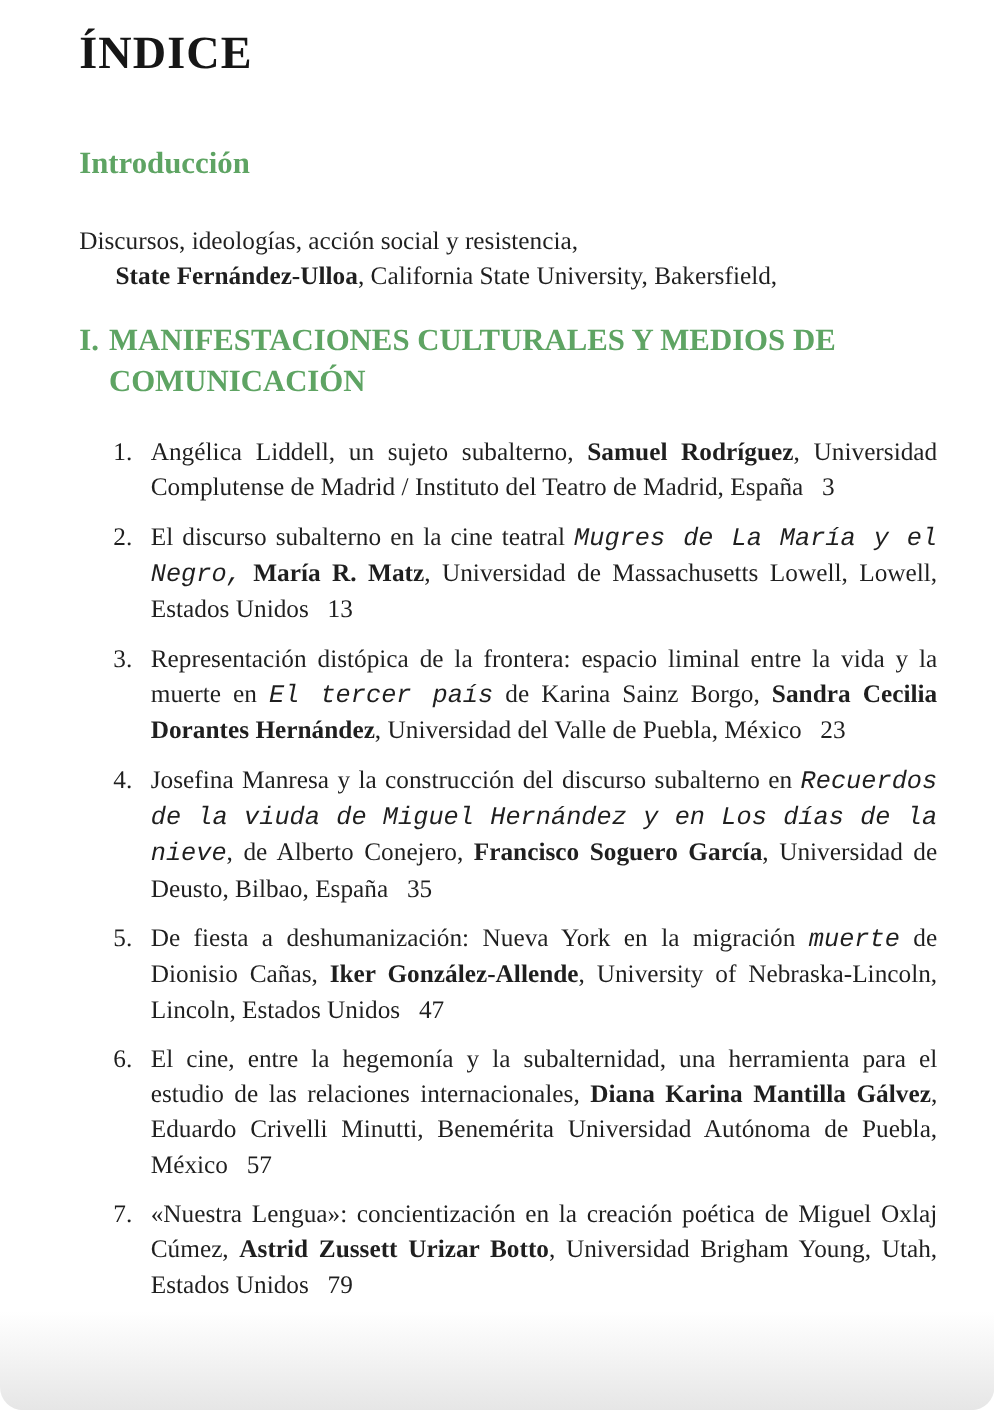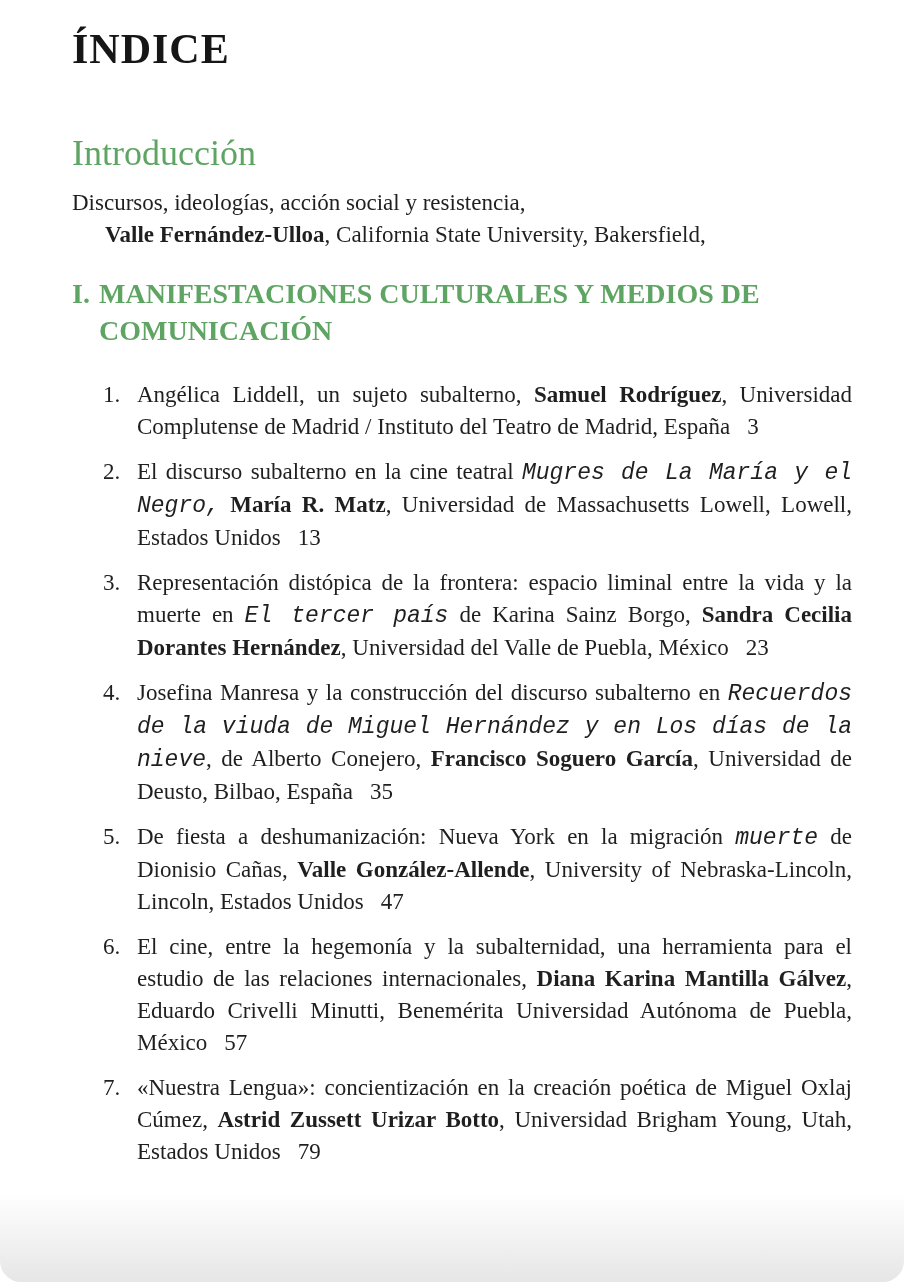--- a/index.html
+++ b/index.html
@@ -22,27 +22,27 @@
   .doc-title {
     margin: 0;
     font-size: 42px;
     line-height: 1.1;
     font-weight: 700;
     letter-spacing: 1px;
     color: #161616;
   }
   .intro-heading {
     margin: 62px 0 0 0;
-    font-size: 36px;
+    font-size: 28px;
     line-height: 1.1;
-    font-weight: 400;
+    font-weight: 700;
     color: var(--accent);
   }
   .intro-block {
-    margin-top: 13px;
+    margin-top: 38px;
     font-size: 23px;
     line-height: 32px;
   }
   .intro-line.indent { padding-left: 33px; }
   .section-heading {
     display: flex;
     margin-top: 24px;
     font-size: 28px;
     line-height: 37px;
     font-weight: 700;
@@ -74,21 +74,21 @@
 </head>
 <body>
 
 <div class="page">
   <h1 class="doc-title">ÍNDICE</h1>
 
   <h2 class="intro-heading">Introducción</h2>
 
   <div class="intro-block" id="intro-block">
       <div class="intro-line"><span class="run-normal">Discursos, ideologías, acción social y resistencia,</span></div>
-      <div class="intro-line indent"><span class="run-bold">Valle Fernández-Ulloa</span><span class="run-normal">, California State University, Bakersfield,</span></div>
+      <div class="intro-line indent"><span class="run-bold">State Fernández-Ulloa</span><span class="run-normal">, California State University, Bakersfield,</span></div>
     </div>
 
   <div class="section-heading">
     <span class="sec-num">I.</span>
     <span class="sec-title">MANIFESTACIONES CULTURALES Y MEDIOS DE COMUNICACIÓN</span>
   </div>
 
   <ol class="entries" id="entries">
       <li class="entry">
         <span class="entry-num">1.</span>
@@ -101,21 +101,21 @@
       <li class="entry">
         <span class="entry-num">3.</span>
         <span class="entry-text"><span class="run-normal">Representación distópica de la frontera: espacio liminal entre la vida y la muerte en </span><span class="run-italic">El tercer país</span><span class="run-normal"> de Karina Sainz Borgo, </span><span class="run-bold">Sandra Cecilia Dorantes Hernández</span><span class="run-normal">, Universidad del Valle de Puebla, México</span><span class="page-num">23</span></span>
       </li>
       <li class="entry">
         <span class="entry-num">4.</span>
         <span class="entry-text"><span class="run-normal">Josefina Manresa y la construcción del discurso subalterno en </span><span class="run-italic">Recuerdos de la viuda de Miguel Hernández y en Los días de la nieve</span><span class="run-normal">, de Alberto Conejero, </span><span class="run-bold">Francisco Soguero García</span><span class="run-normal">, Universidad de Deusto, Bilbao, España</span><span class="page-num">35</span></span>
       </li>
       <li class="entry">
         <span class="entry-num">5.</span>
-        <span class="entry-text"><span class="run-normal">De fiesta a deshumanización: Nueva York en la migración </span><span class="run-italic">muerte</span><span class="run-normal"> de Dionisio Cañas, </span><span class="run-bold">Valle González-Allende</span><span class="run-normal">, University of Nebraska-Lincoln, Lincoln, Estados Unidos</span><span class="page-num">47</span></span>
+        <span class="entry-text"><span class="run-normal">De fiesta a deshumanización: Nueva York en la migración </span><span class="run-italic">muerte</span><span class="run-normal"> de Dionisio Cañas, </span><span class="run-bold">Iker González-Allende</span><span class="run-normal">, University of Nebraska-Lincoln, Lincoln, Estados Unidos</span><span class="page-num">47</span></span>
       </li>
       <li class="entry">
         <span class="entry-num">6.</span>
         <span class="entry-text"><span class="run-normal">El cine, entre la hegemonía y la subalternidad, una herramienta para el estudio de las relaciones internacionales, </span><span class="run-bold">Diana Karina Mantilla Gálvez</span><span class="run-normal">, Eduardo Crivelli Minutti, Benemérita Universidad Autónoma de Puebla, México</span><span class="page-num">57</span></span>
       </li>
       <li class="entry">
         <span class="entry-num">7.</span>
         <span class="entry-text"><span class="run-normal">«Nuestra Lengua»: concientización en la creación poética de Miguel Oxlaj Cúmez, </span><span class="run-bold">Astrid Zussett Urizar Botto</span><span class="run-normal">, Universidad Brigham Young, Utah, Estados Unidos</span><span class="page-num">79</span></span>
       </li>
     </ol>

